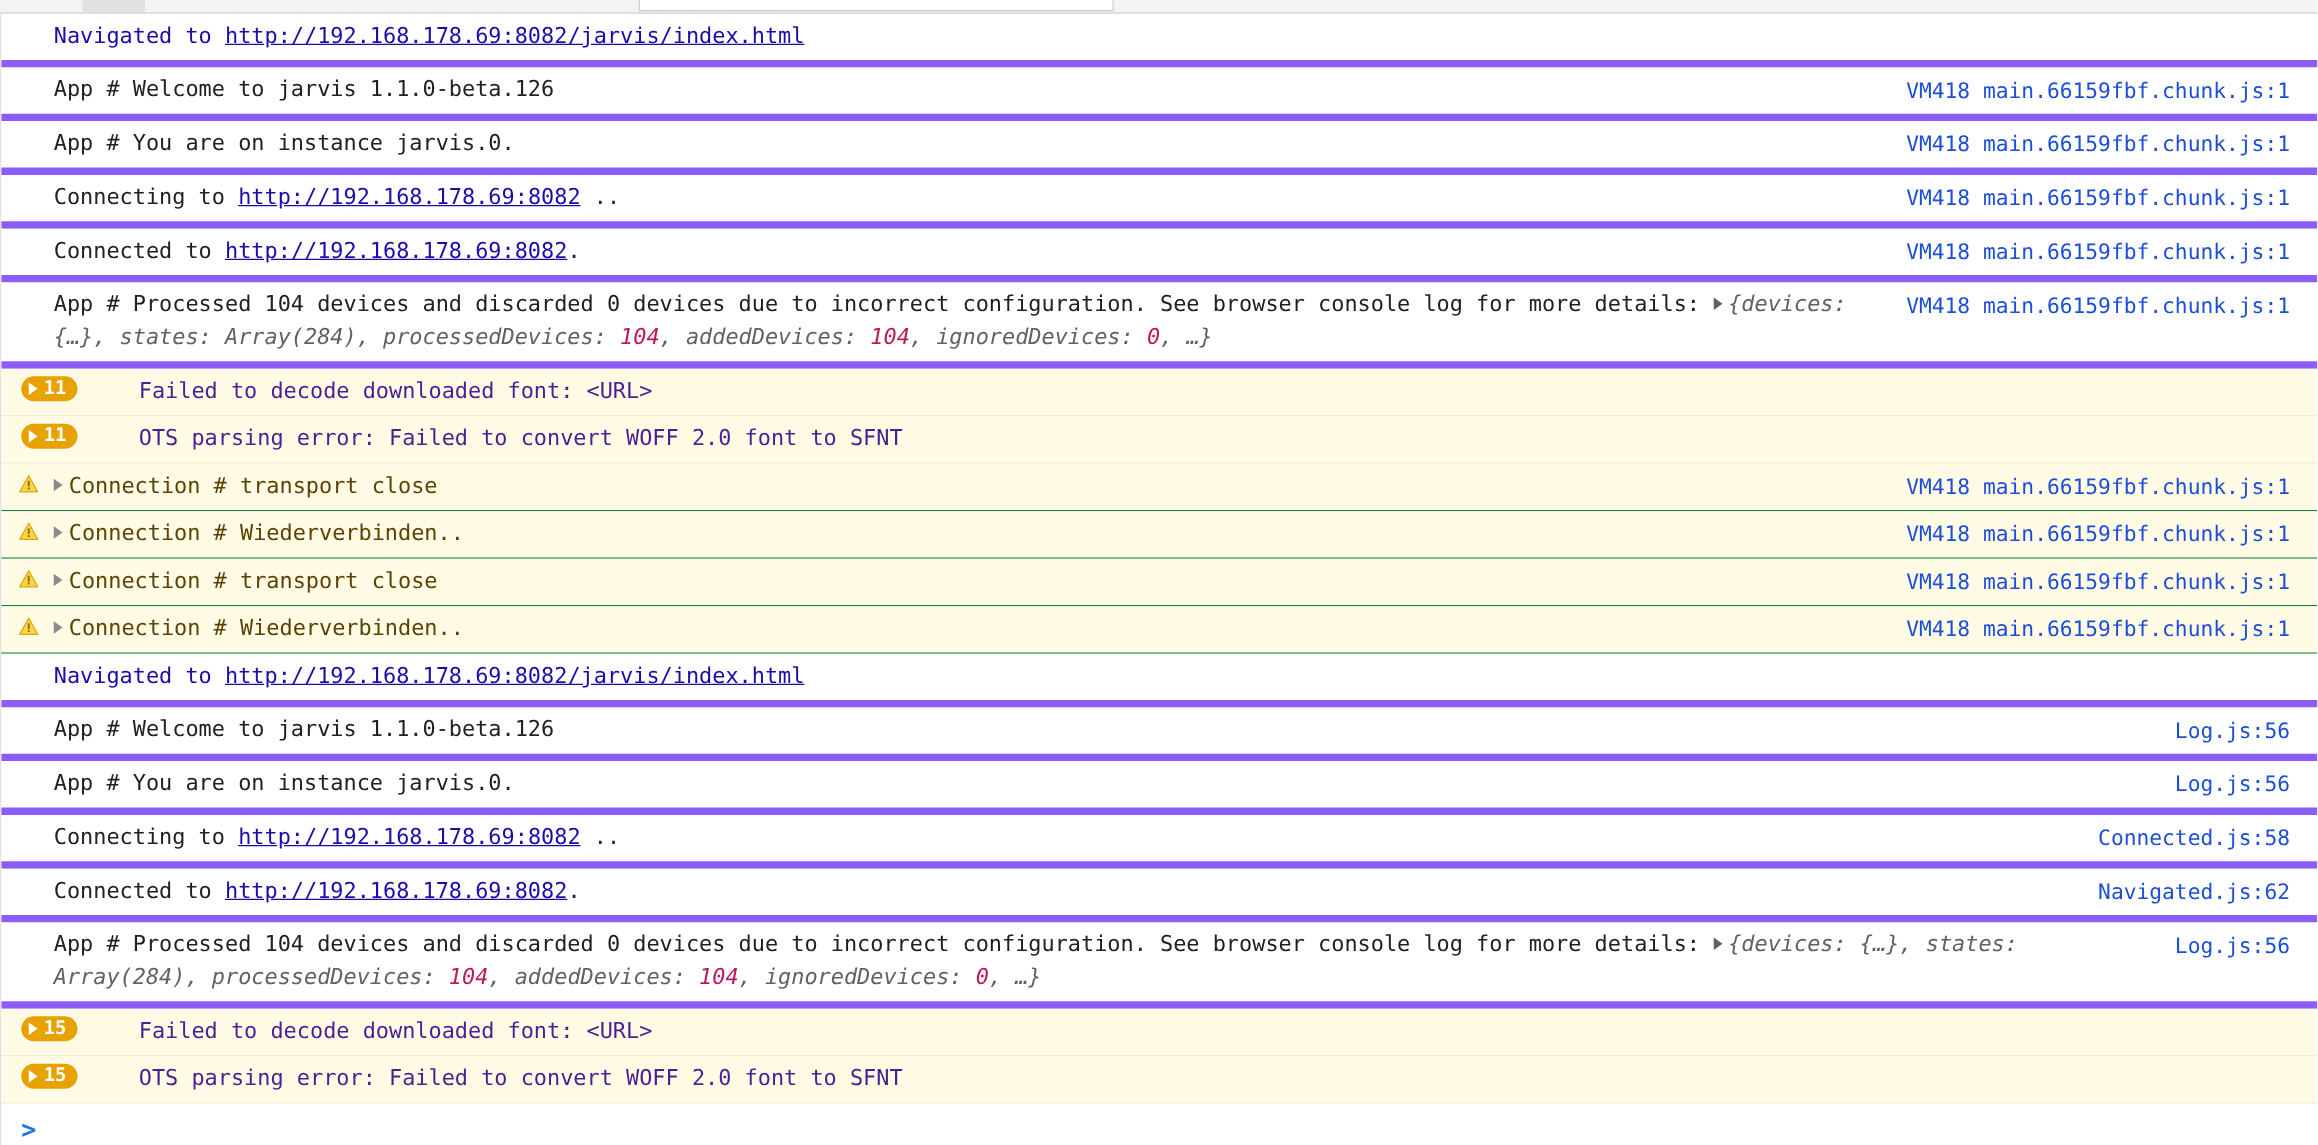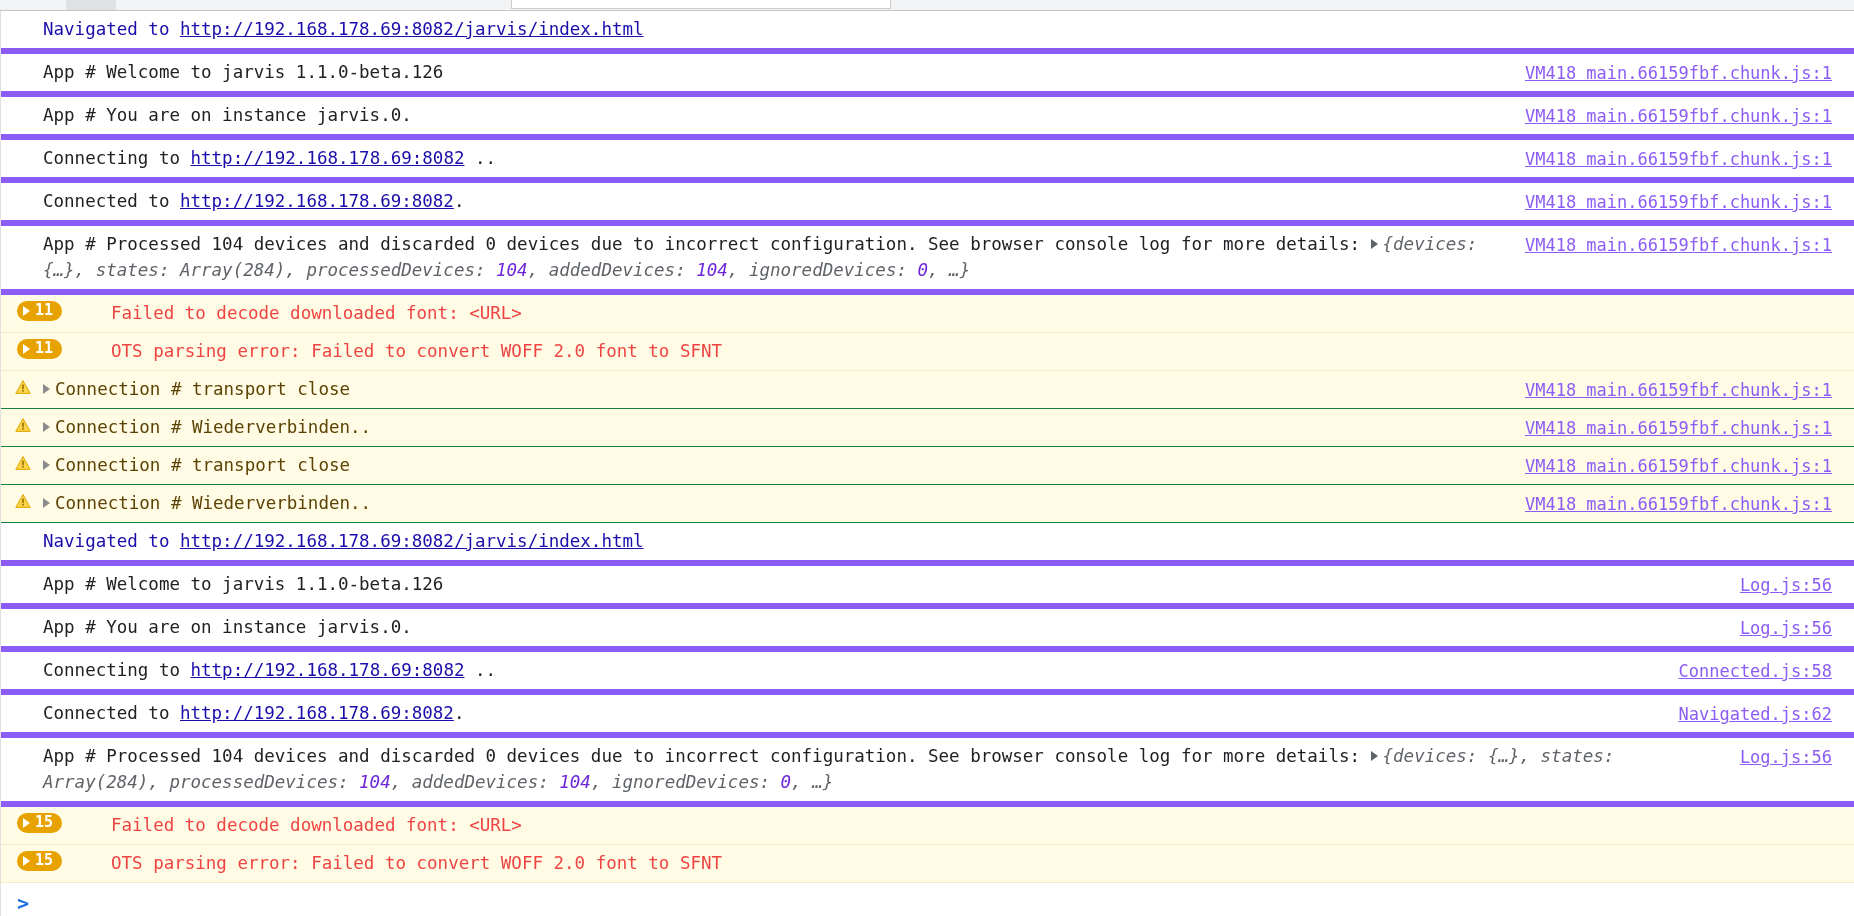--- a/index.html
+++ b/index.html
@@ -123,21 +123,21 @@
     min-width: 0;
     padding: 5px 0 6px 0;
     font-size: 17.5px;
     line-height: 26px;
     color: #202124;
     white-space: pre-wrap;
     word-break: break-word;
     font-family: "DejaVu Sans Mono", "Liberation Mono", monospace;
   }
   .msg.warntext { color: #5c4303; }
-  .msg.grouptext { color: #ef4444; padding-left: 12px; }
+  .msg.grouptext { color: #4c1d95; padding-left: 12px; }
 
   
   .disc {
     display: inline-block;
     width: 0; height: 0;
     border-left: 7px solid #8b8b8b;
     border-top: 5px solid transparent;
     border-bottom: 5px solid transparent;
     margin-right: 5px;
     position: relative;
@@ -153,35 +153,34 @@
     color: #1a0dab;
     text-decoration: underline;
     cursor: pointer;
   }
 
   
   .objprev {
     font-style: italic;
     color: #5f6368;
   }
-  .objprev .num { color: #6d28d9; font-style: italic; text-align: center; }
+  .objprev .num { color: #be185d; font-style: italic; text-align: center; }
 
   
   .src {
     flex: 0 0 auto;
     text-align: right;
     padding: 6px 22px 0 18px;
     font-size: 17px;
     line-height: 26px;
     white-space: nowrap;
     font-family: "DejaVu Sans Mono", "Liberation Mono", monospace;
   }
   .src a {
-    color: #8b5cf6;
-    text-decoration: underline;
+    color: #1d4ed8;
     cursor: pointer;
     margin-left: 11px;
   }
   .src.empty a { visibility: hidden; }
 
   
   .prompt-chevron {
     color: #1a73e8;
     font-size: 20px;
     font-weight: bold;

